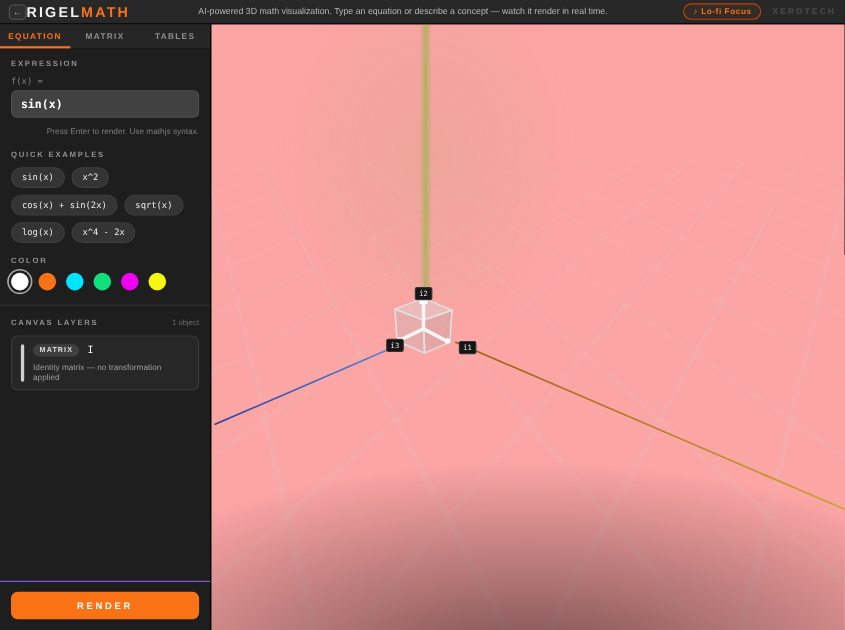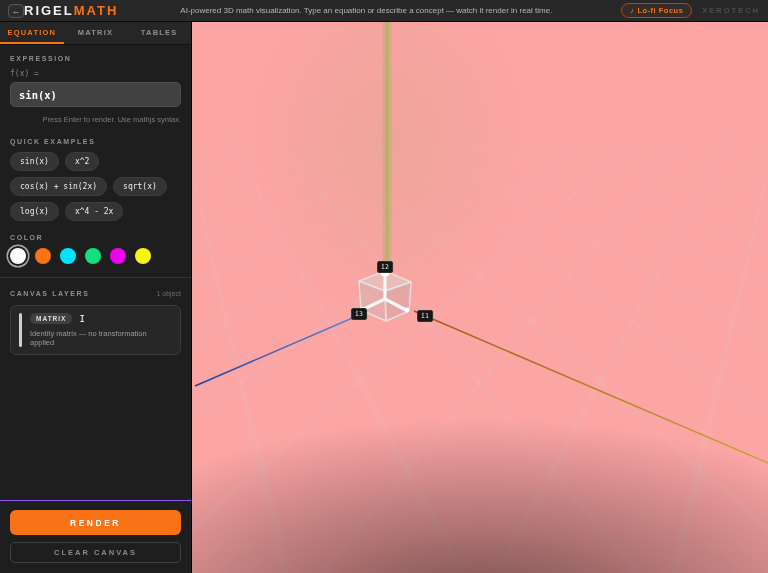--- a/index.html
+++ b/index.html
@@ -207,21 +207,20 @@
             <span class="layer-badge">MATRIX</span>
             <span class="layer-symbol mono">I</span>
           </div>
           <div class="layer-desc">Identity matrix — no transformation applied</div>
         </div>
       </div>
     </div>
 
     <div class="side-footer">
       <button class="btn-render">RENDER</button>
-      <button class="btn-clear">CLEAR CANVAS</button>
     </div>
   </div>
 
   <div class="viewport">
     <div class="grid-plane"></div>
     <div class="glow"></div>
 
     <svg class="scene" width="576" height="551" viewBox="0 0 576 551">
       <defs>
         <linearGradient id="gy" x1="0" y1="0" x2="0" y2="1">

